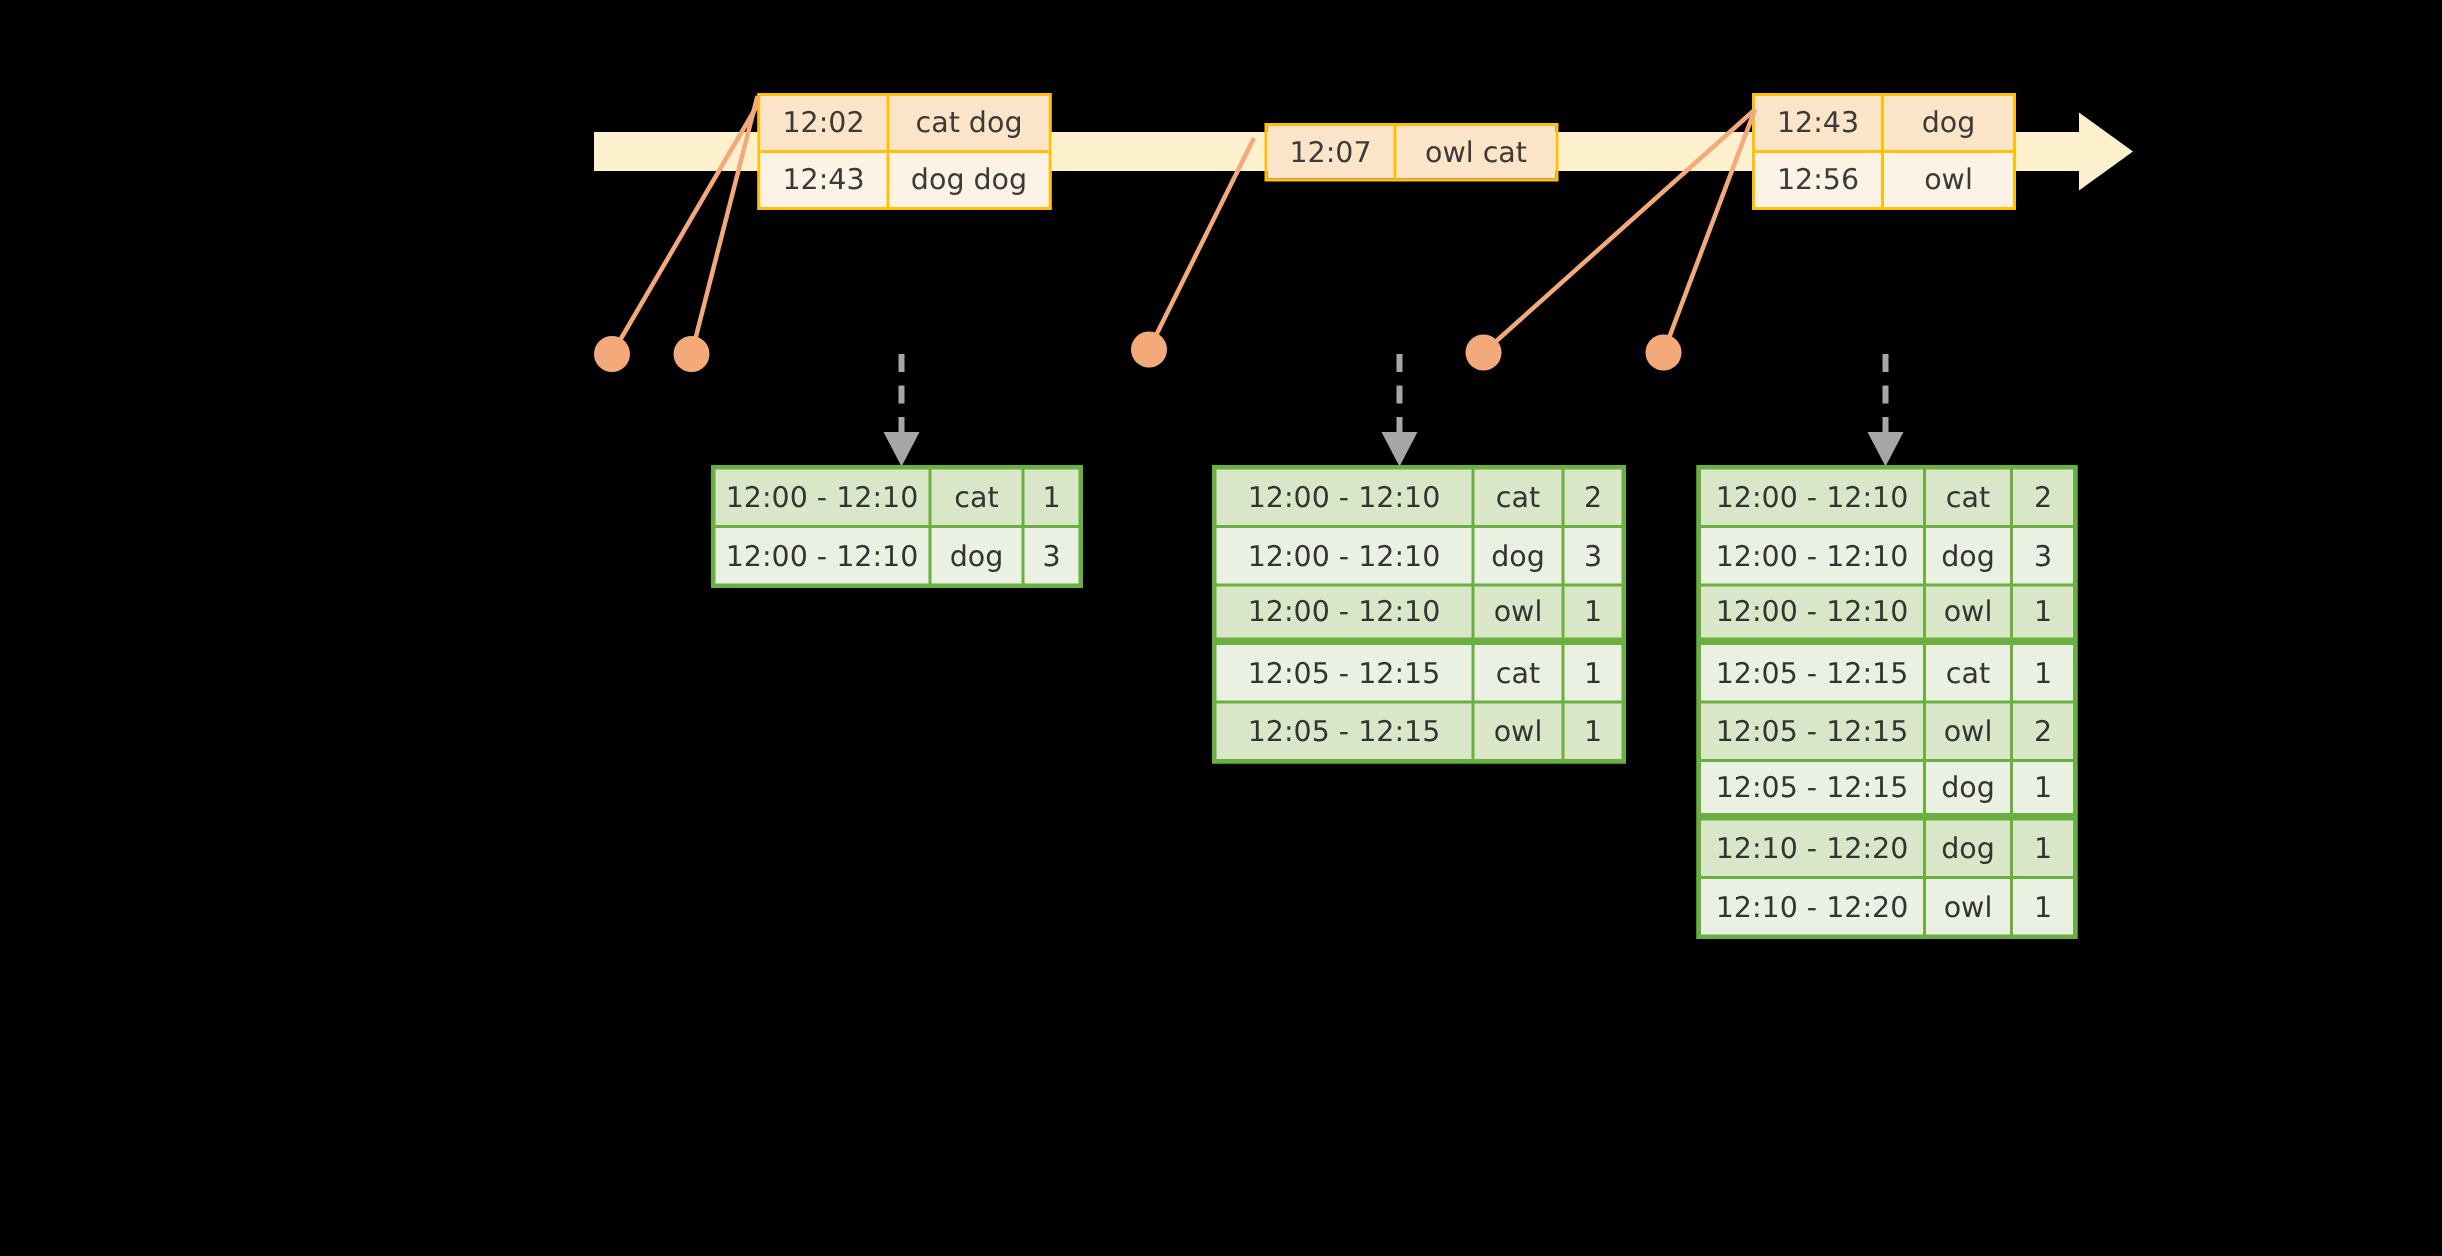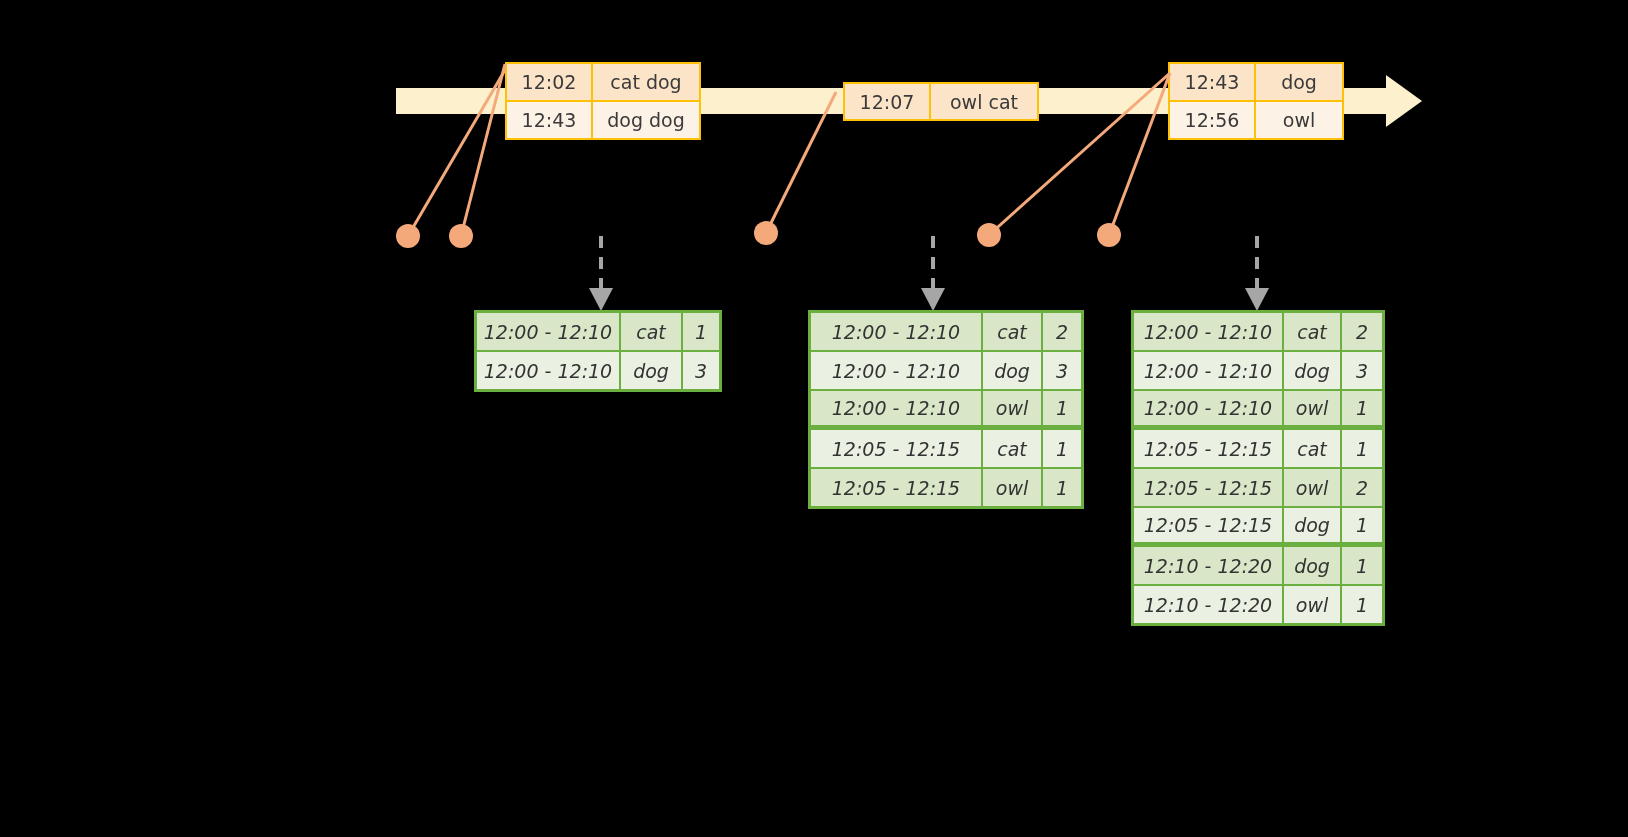--- a/index.html
+++ b/index.html
@@ -53,21 +53,21 @@
     background:#f4a97a;
   }
   svg.lines{position:absolute;left:0;top:0;width:1628px;height:837px;pointer-events:none;}
 
   
   .res-table{
     position:absolute;
     border:3px solid #6aaf3f;
     box-sizing:border-box;
     background:#6aaf3f;
-    display:flex;flex-direction:column;font-style:italic;
+    display:flex;flex-direction:column;
   }
   .res-row{
     display:flex;height:37px;box-sizing:border-box;
   }
   .res-row.band-a .cell{background:#d9e7c8;}
   .res-row.band-b .cell{background:#eaf1e3;}
   .res-row.grp-end{border-bottom:3px solid #6aaf3f;}
   .res-row + .res-row{margin-top:2px;}
   .cell{
     box-sizing:border-box;

